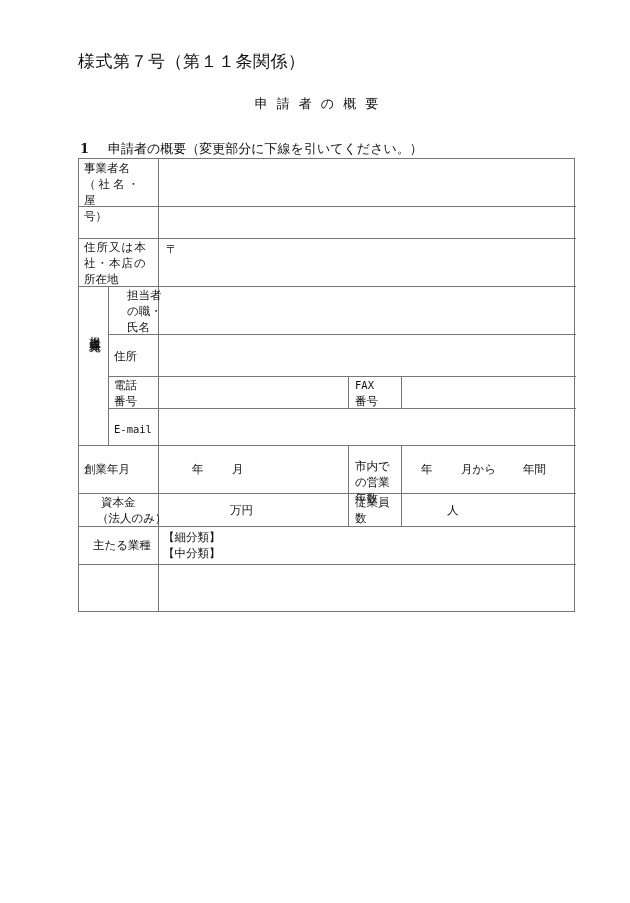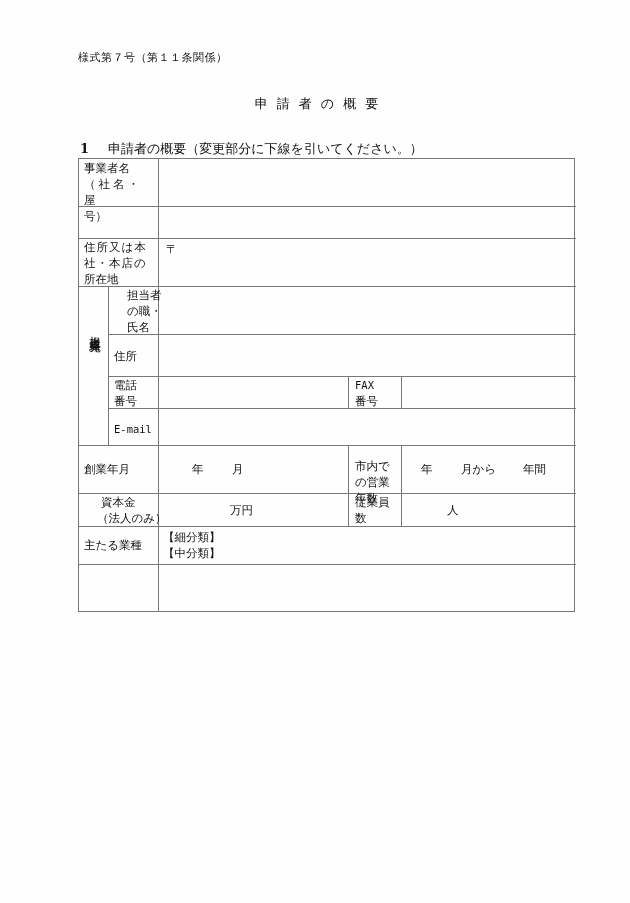--- a/index.html
+++ b/index.html
@@ -1,19 +1,19 @@
 <!DOCTYPE html>
 <html><head>
 <meta charset="utf-8">
 <style>
   html, body { margin:0; padding:0; background:#fefefe; }
   body { width:630px; height:903px; position:relative; overflow:hidden;
          font-family: "DejaVu Serif", "Liberation Serif", serif; color:#111; font-size:12px; }
   .abs { position:absolute; }
-  #form-number { left:78px; top:50px; font-size:11px; letter-spacing:0.5px; }
+  #form-number { left:78px; top:50px; font-size:17px; letter-spacing:0.5px; }
   #doc-title { left:0; width:630px; top:95px; text-align:center; font-size:13px; letter-spacing:9px; padding-left:12px; box-sizing:border-box; }
   #section-heading { left:80px; top:140px; font-size:13px; }
   #section-heading .num { display:inline-block; width:28px; font-weight:bold; }
 
   #table { left:78px; top:158px; width:497px; height:454px; border:1px solid #777; box-sizing:border-box; }
   .hl { position:absolute; height:0; border-top:1px solid #777; }
   .vl { position:absolute; width:0; border-left:1px solid #777; }
   .cell { position:absolute; font-size:11.5px; line-height:16px; overflow:hidden; }
   .vert { writing-mode:vertical-rl; text-orientation:upright; letter-spacing:1px; }
   .mono { font-family:"DejaVu Sans Mono", "Liberation Mono", monospace; font-size:10.5px; }
@@ -114,20 +114,20 @@
     <span class="abs" style="left:70px;top:8px">万円</span>
   </div>
   <div class="cell" style="left:276px;top:335px;width:44px;">
     <div>従業員</div>
     <div>数</div>
   </div>
   <div class="cell" style="left:324px;top:335px;width:171px;height:31px">
     <span class="abs" style="left:44px;top:8px">人</span>
   </div>
 
-  <div class="cell" style="left:5px;top:378px;width:72px;">主たる業種</div>
+  <div class="cell" style="left:14px;top:378px;width:72px;">主たる業種</div>
   <div class="cell" style="left:84px;top:370px;width:410px;height:34px">
     <div>【細分類】</div>
     <div>【中分類】</div>
   </div>
 
   <div class="cell" style="left:81px;top:406px;width:414px;height:46px"></div>
 </div>
 
 </body></html>

